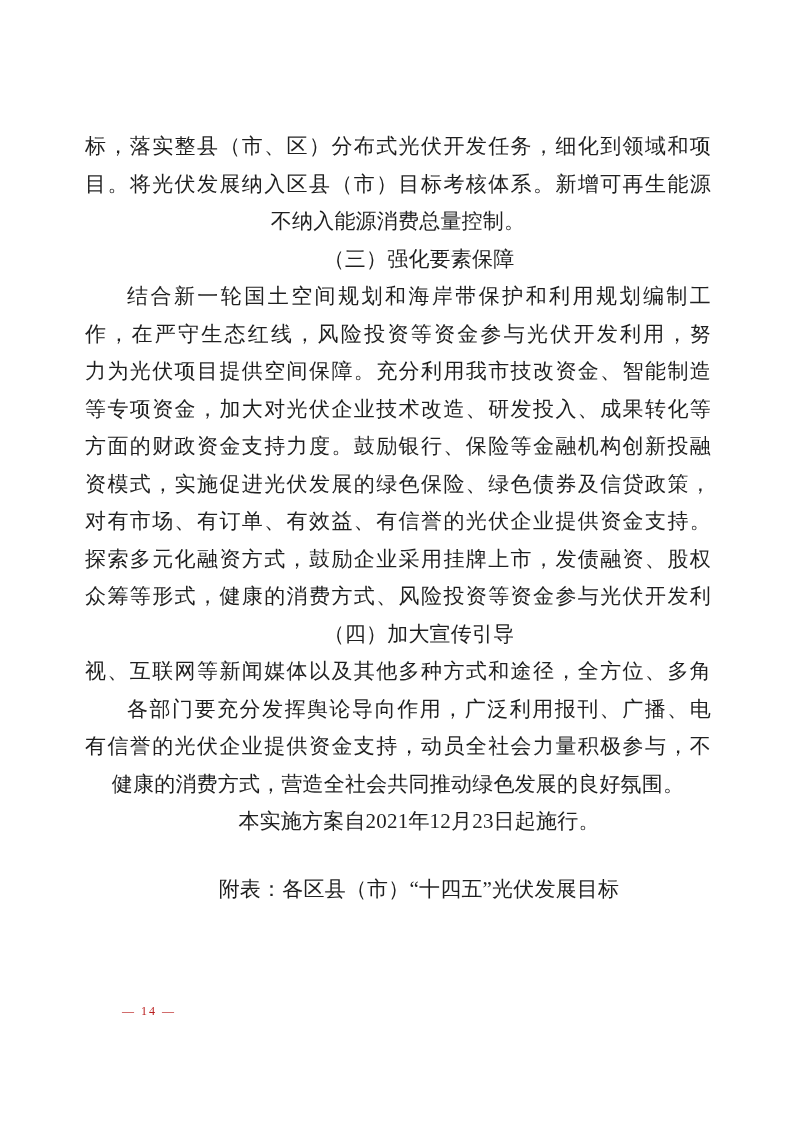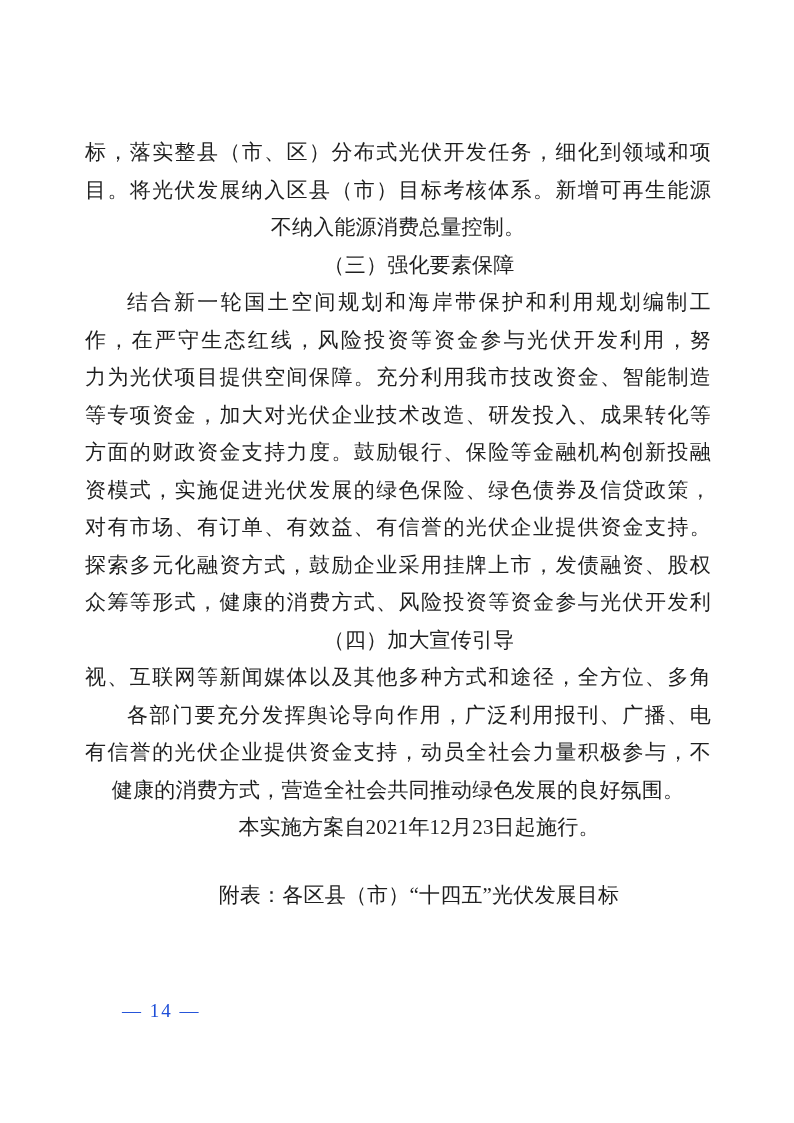--- a/index.html
+++ b/index.html
@@ -12,21 +12,21 @@
     width: 794px;
     height: 1123px;
     background: #ffffff;
     overflow: hidden;
     font-family: "Liberation Serif", "DejaVu Serif", serif;
     color: #1f1f1f;
   }
   .content {
     position: absolute;
     left: 85px;
-    top: 134px;
+    top: 128px;
     width: 626px;
   }
   .line {
     font-size: 21px;
     line-height: 37.5px;
     height: 37.5px;
     letter-spacing: 0.2px;
     text-align: center;
     overflow: hidden;
   }
@@ -42,24 +42,24 @@
     
     font-family: Liberation Serif, serif;
   }
   .blank-line {
     height: 30px;
   }
   .page-number {
     position: absolute;
     left: 122px;
     top: 999px;
-    font-size: 19px;
+    font-size: 12px;
     line-height: 24px;
     letter-spacing: 2px;
-    color: #1d4ed8;
+    color: #b91c1c;
   }
 </style>
 </head>
 <body>
 
 <div class="page">
   <div class="content">
     <div class="line j">标，落实整县（市、区）分布式光伏开发任务，细化到领域和项</div>
     <div class="line j">目。将光伏发展纳入区县（市）目标考核体系。新增可再生能源</div>
     <div class="line">不纳入能源消费总量控制。</div>

